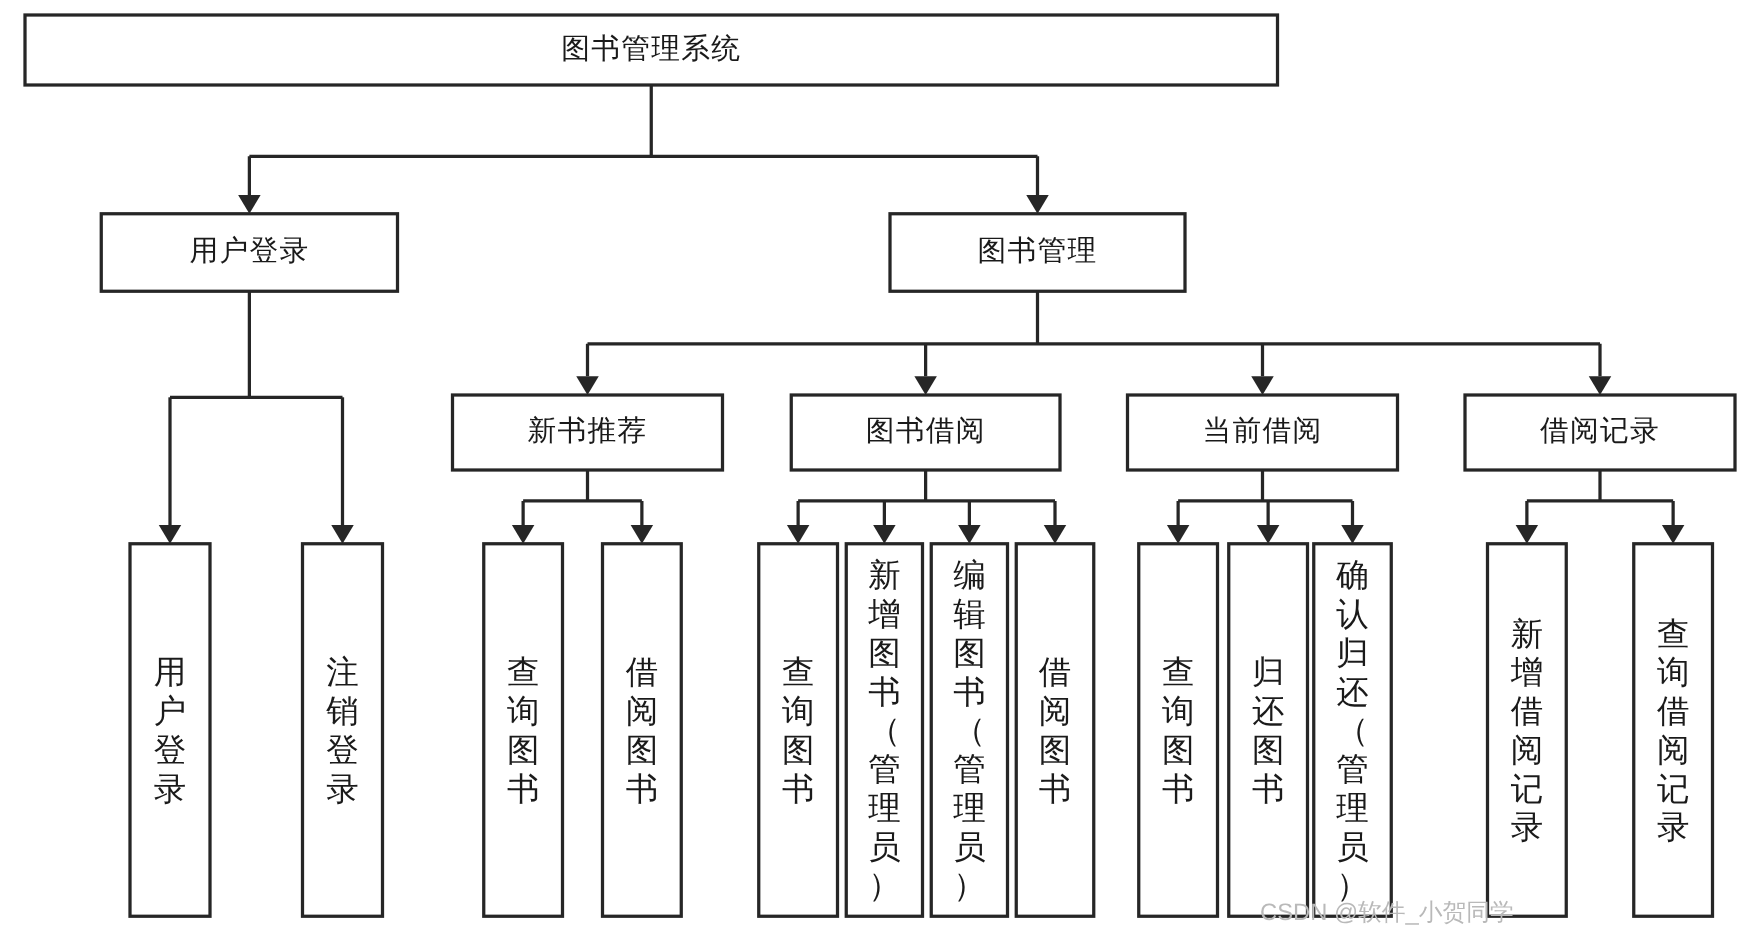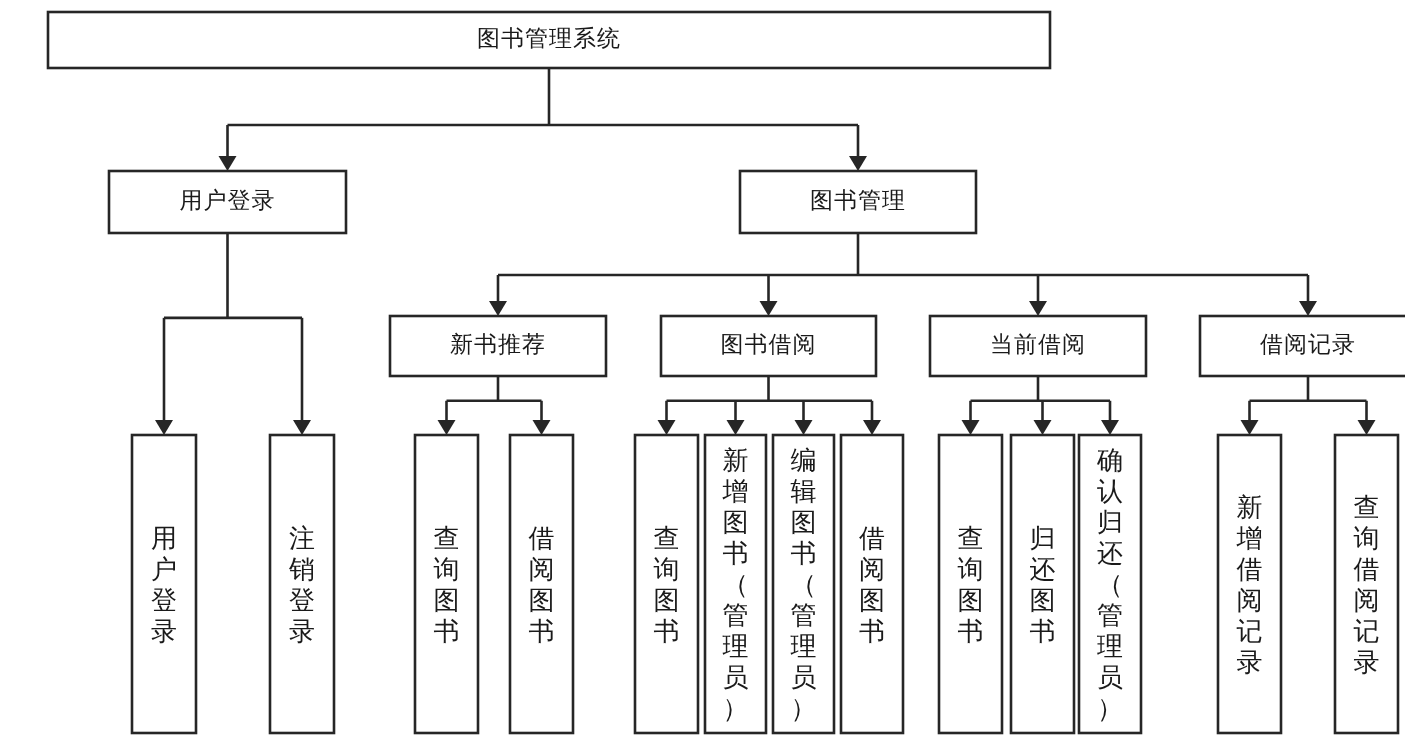--- a/index.html
+++ b/index.html
@@ -11,21 +11,20 @@
     width: 1405px;
     height: 747px;
     font-family: "Liberation Sans", "DejaVu Sans", sans-serif;
     overflow: hidden;
   }
   #diagram-root {
     position: relative;
     width: 1219px;
     height: 747px;
     background: #ffffff;
-    margin-left: 28px;
   }
   svg.diagram {
     position: absolute;
     top: 0;
     left: 0;
     width: 1405px;
     height: 747px;
     display: block;
   }
   .node-rect {
@@ -198,13 +197,14 @@
         <g>
           <rect x="1190" y="435" width="63" height="298" class="node-rect"></rect>
           <text x="1221.5" class="node-label" font-size="26" text-anchor="middle"><tspan x="1221.5" y="506.5" dominant-baseline="central">新</tspan><tspan x="1221.5" y="537.5" dominant-baseline="central">增</tspan><tspan x="1221.5" y="568.5" dominant-baseline="central">借</tspan><tspan x="1221.5" y="599.5" dominant-baseline="central">阅</tspan><tspan x="1221.5" y="630.5" dominant-baseline="central">记</tspan><tspan x="1221.5" y="661.5" dominant-baseline="central">录</tspan></text>
         </g>
         <g>
           <rect x="1307" y="435" width="63" height="298" class="node-rect"></rect>
           <text x="1338.5" class="node-label" font-size="26" text-anchor="middle"><tspan x="1338.5" y="506.5" dominant-baseline="central">查</tspan><tspan x="1338.5" y="537.5" dominant-baseline="central">询</tspan><tspan x="1338.5" y="568.5" dominant-baseline="central">借</tspan><tspan x="1338.5" y="599.5" dominant-baseline="central">阅</tspan><tspan x="1338.5" y="630.5" dominant-baseline="central">记</tspan><tspan x="1338.5" y="661.5" dominant-baseline="central">录</tspan></text>
         </g>
       </g>
   </svg>
+  <div class="watermark">CSDN @软件_小贺同学</div>
 </div>
 
 </body></html>

